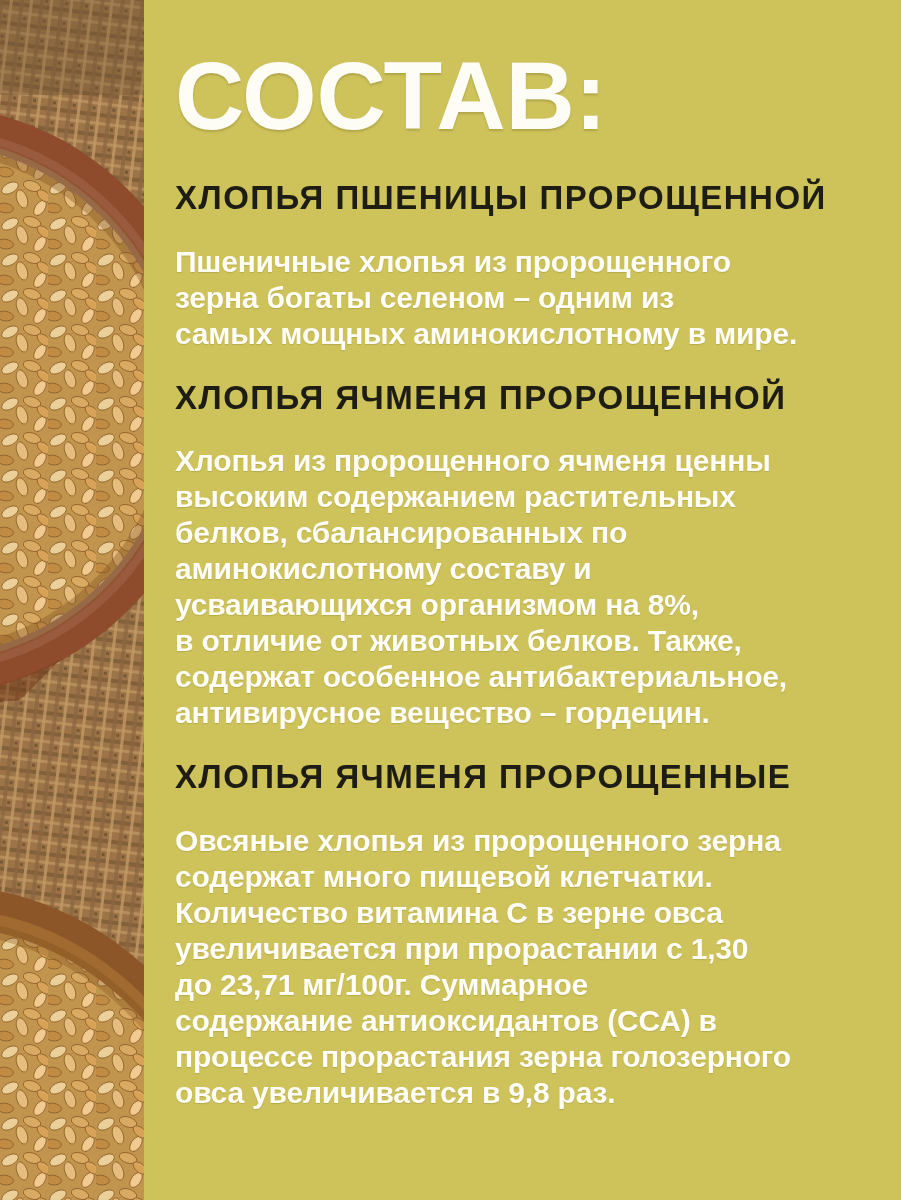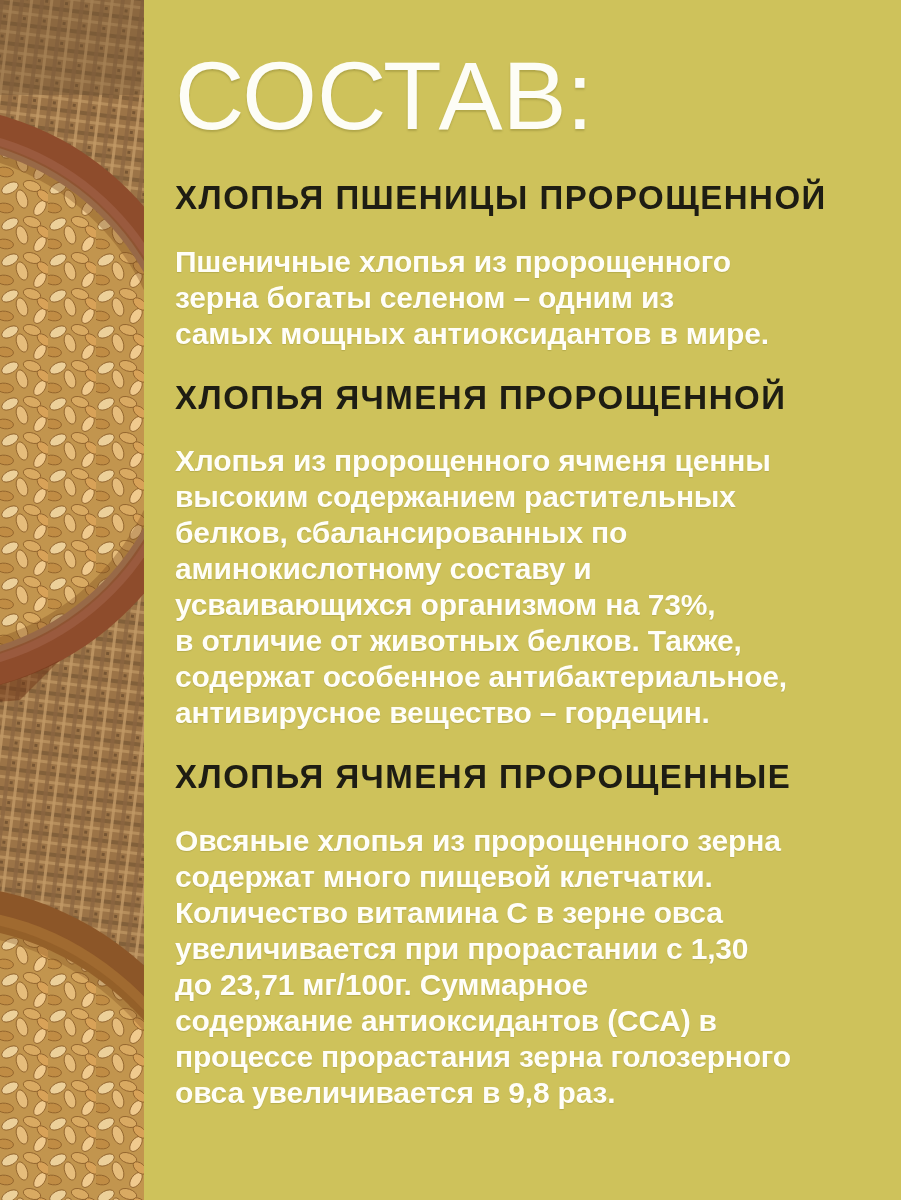--- a/index.html
+++ b/index.html
@@ -23,21 +23,21 @@
     position: absolute;
     left: 144px; top: 0;
     width: 757px; height: 1200px;
     box-sizing: border-box;
     padding: 0 34px 0 31px;
   }
   .page-title {
     margin: 48px 0 0 0;
     font-size: 96px;
     line-height: 1.0;
-    font-weight: 400;
+    font-weight: 700;
     letter-spacing: 0px;
     color: #fdfdf6;
     text-shadow: 0 2px 2px rgba(90,85,20,0.25);
   }
   .section-heading {
     margin: 26px 0 0 0;
     font-size: 33px;
     line-height: 1.2;
     font-weight: 700;
     letter-spacing: 1.5px;
@@ -106,28 +106,28 @@
     </svg>
   </div>
 
   <div class="content">
 
     <h1 class="page-title">СОСТАВ:</h1>
 
     <h2 class="section-heading first">ХЛОПЬЯ ПШЕНИЦЫ ПРОРОЩЕННОЙ</h2>
     <p class="section-body">Пшеничные хлопья из пророщенного
 зерна богаты селеном – одним из
-самых мощных антиоксидантов в мире.</p>
+самых мощных аминокислотному в мире.</p>
 
     <h2 class="section-heading">ХЛОПЬЯ ЯЧМЕНЯ ПРОРОЩЕННОЙ</h2>
     <p class="section-body">Хлопья из пророщенного ячменя ценны
 высоким содержанием растительных
 белков, сбалансированных по
 аминокислотному составу и
-усваивающихся организмом на 73%,
+усваивающихся организмом на 8%,
 в отличие от животных белков. Также,
 содержат особенное антибактериальное,
 антивирусное вещество – гордецин.</p>
 
     <h2 class="section-heading">ХЛОПЬЯ ЯЧМЕНЯ ПРОРОЩЕННЫЕ</h2>
     <p class="section-body">Овсяные хлопья из пророщенного зерна
 содержат много пищевой клетчатки.
 Количество витамина С в зерне овса
 увеличивается при прорастании с 1,30
 до 23,71 мг/100г. Суммарное

